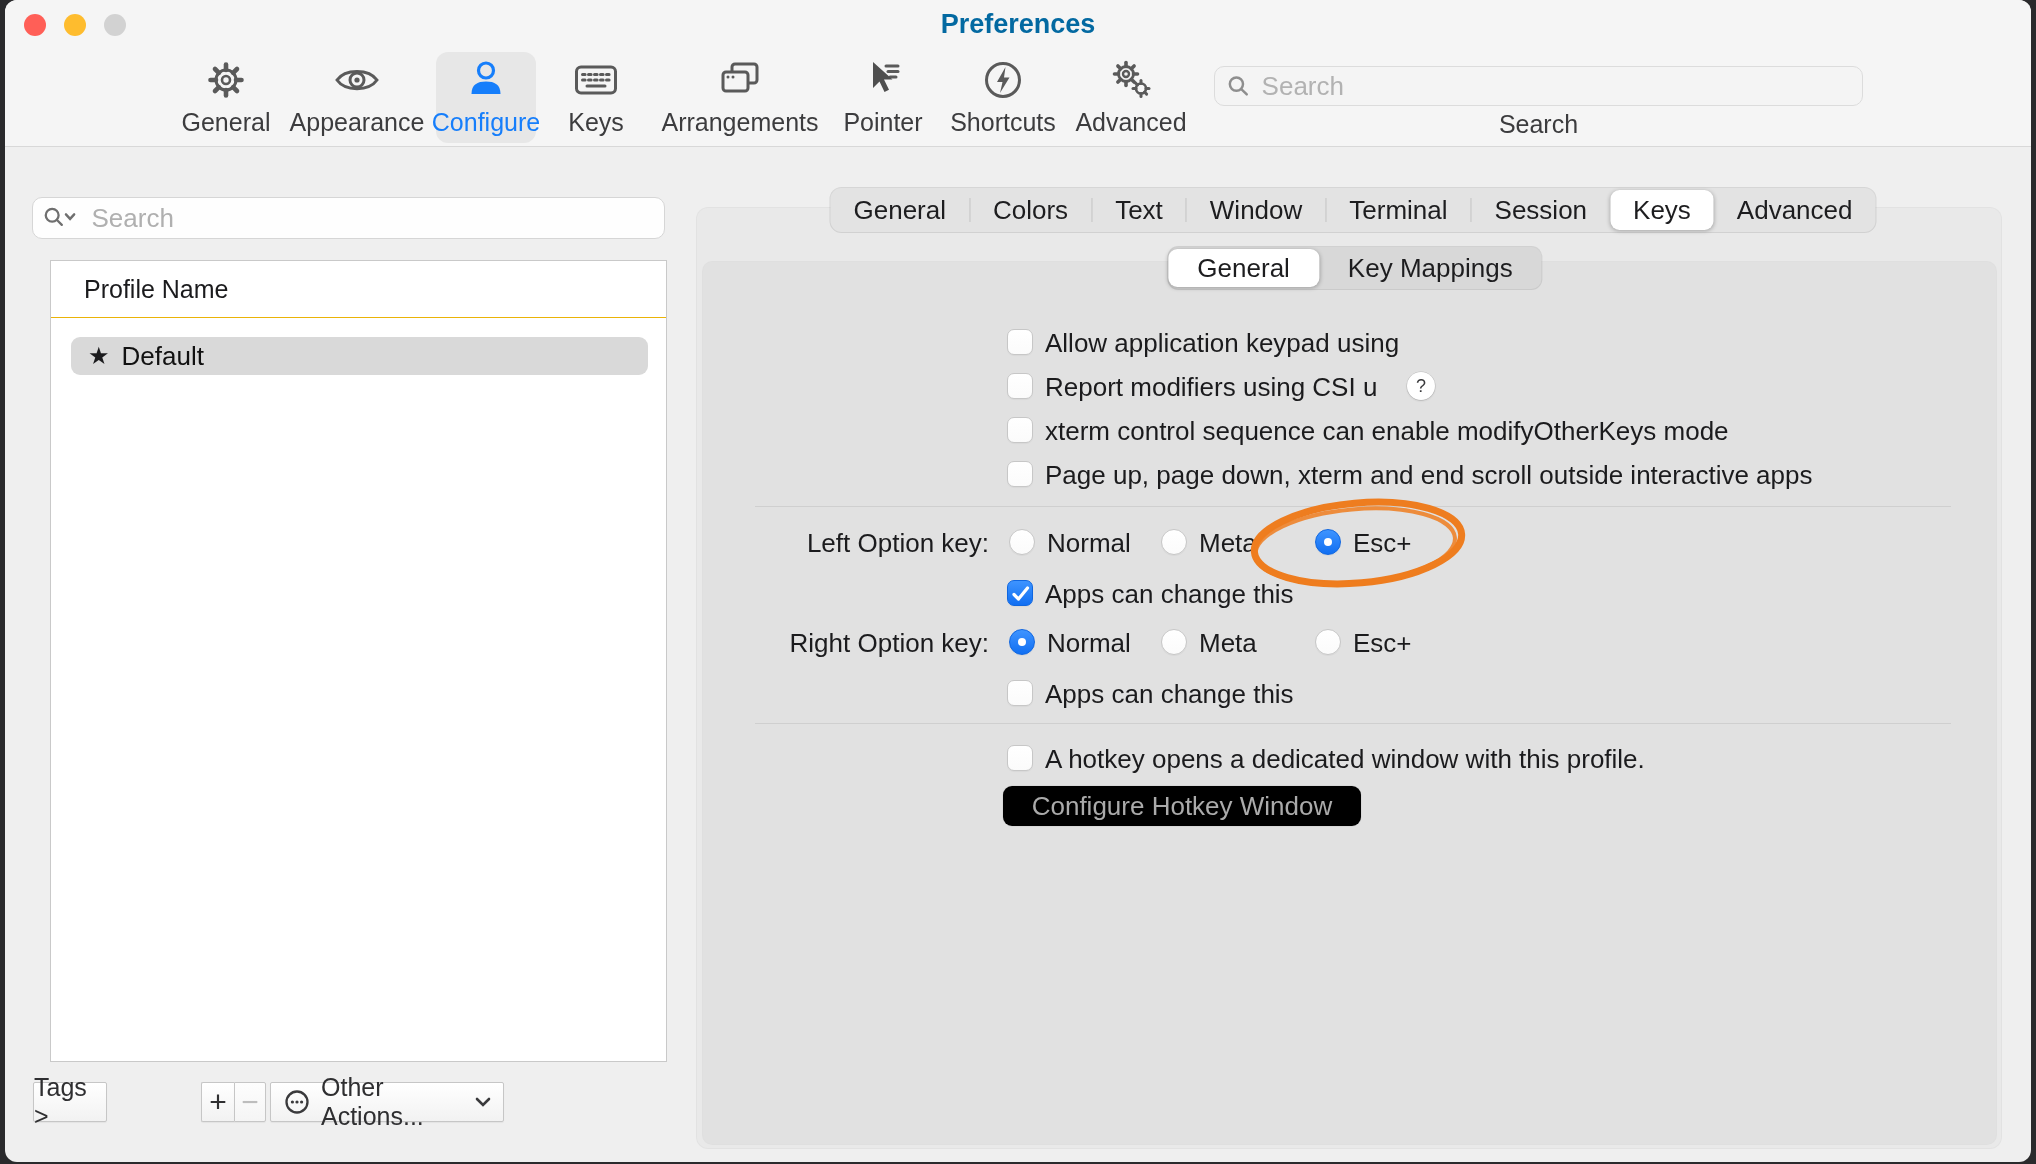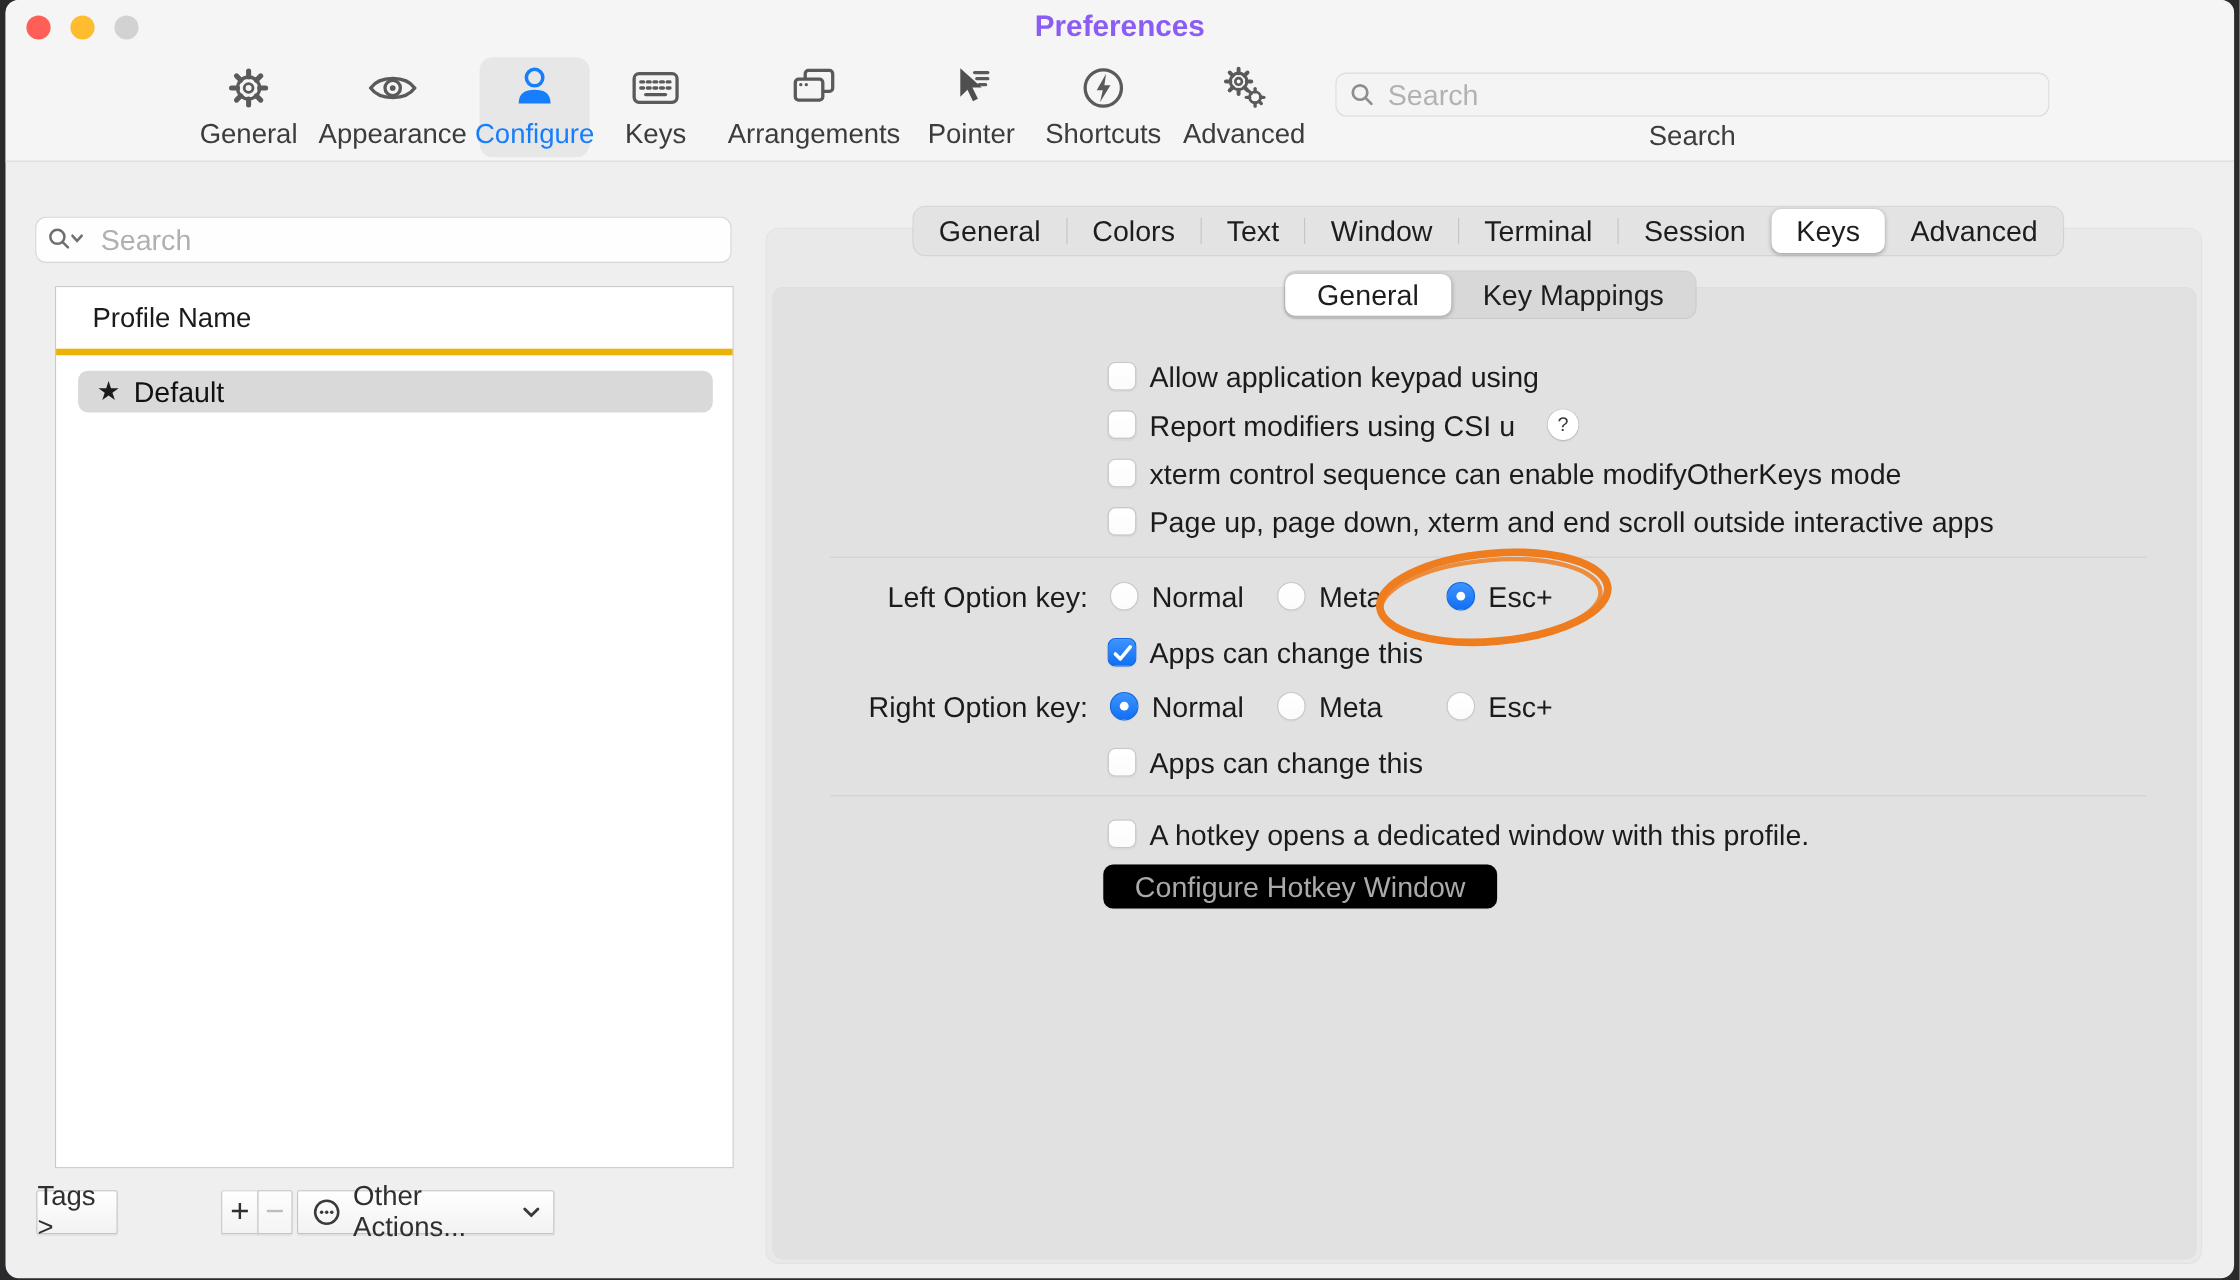--- a/index.html
+++ b/index.html
@@ -13,42 +13,42 @@
   .window{
     position:absolute;left:5px;top:0;width:2026px;height:1162px;
     background:#efefef;border-radius:12px;overflow:hidden;
   }
   .chrome{position:absolute;left:0;top:0;width:100%;height:146px;background:#f5f5f5;border-bottom:1px solid #d8d8d8;}
   
   .tl{position:absolute;top:14px;width:22px;height:22px;border-radius:50%;}
   .tl.red{left:19px;background:#ff5f57;}
   .tl.yellow{left:59px;background:#febc2e;}
   .tl.gray{left:99px;background:#d2d2d2;}
-  .win-title{position:absolute;left:0;top:9px;width:100%;text-align:center;font-size:27px;font-weight:bold;color:#8b5cf6;}
+  .win-title{position:absolute;left:0;top:9px;width:100%;text-align:center;font-size:27px;font-weight:bold;color:#0369a1;}
   
   .tb-sel-bg{position:absolute;left:431px;top:52px;width:100px;height:91px;border-radius:12px;background:#e7e7e7;}
   .tb-item{position:absolute;top:54px;width:170px;margin-left:-85px;text-align:center;}
   .tb-icon{height:52px;display:flex;align-items:center;justify-content:center;}
   .tb-label{font-size:25px;color:#3c3c3e;margin-top:2px;}
   .tb-item.selected .tb-label{color:#167efb;}
   .tb-search{position:absolute;left:1209px;top:66px;width:649px;height:40px;border-radius:10px;
     background:#f4f4f4;border:1.5px solid #dcdcdc;display:flex;align-items:center;box-sizing:border-box;padding:0 12px;}
   .tb-search input{border:none;outline:none;background:transparent;font-size:26px;color:#444;width:100%;
     font-family:"Liberation Sans","DejaVu Sans",sans-serif;margin-left:10px;}
   .tb-search input::placeholder{color:#b2b2b2;}
   .tb-search-label{position:absolute;left:1209px;top:110px;width:649px;text-align:center;font-size:25px;color:#3c3c3e;}
   
   .sb-search{position:absolute;left:27px;top:197px;width:633px;height:42px;border-radius:10px;background:#fefefe;
     border:1px solid #d6d6d6;box-sizing:border-box;display:flex;align-items:center;padding:0 10px;}
   .sb-search input{border:none;outline:none;background:transparent;font-size:26px;color:#333;width:100%;
     font-family:"Liberation Sans","DejaVu Sans",sans-serif;margin-left:8px;}
   .sb-search input::placeholder{color:#b0b0b0;}
   .profile-list{position:absolute;left:45px;top:260px;width:617px;height:802px;background:#ffffff;
     border:1px solid #c9c9c9;box-sizing:border-box;}
-  .pl-header{height:56px;line-height:56px;padding-left:33px;font-size:25px;color:#1b1b1d;border-bottom:6px solid #eab308;}
+  .pl-header{height:56px;line-height:56px;padding-left:33px;font-size:25px;color:#1b1b1d;border-bottom:1px solid #eab308;}
   .pl-row{position:absolute;left:20px;top:76px;width:577px;height:38px;border-radius:9px;background:#d9d9d9;
     display:flex;align-items:center;}
   .pl-star{font-size:24px;margin-left:17px;color:#1b1b1d;}
   .pl-name{font-size:26px;margin-left:12px;color:#111;}
   
   .btn{position:absolute;top:1082px;height:40px;background:linear-gradient(#ffffff,#f2f2f2);
     border:1px solid #c6c6c6;box-sizing:border-box;border-radius:2px;display:flex;align-items:center;justify-content:center;
     font-size:25px;color:#2f2f31;box-shadow:0 1px 1px rgba(0,0,0,0.05);}
   .btn-tags{left:28px;width:74px;}
   .btn-plus{left:196px;width:33px;border-right:none;border-radius:2px 0 0 2px;font-size:30px;font-weight:300;}

